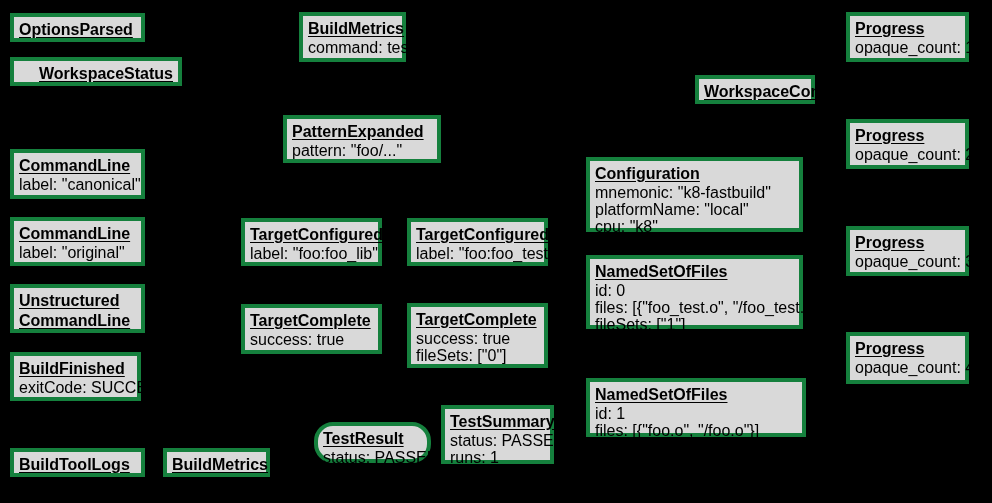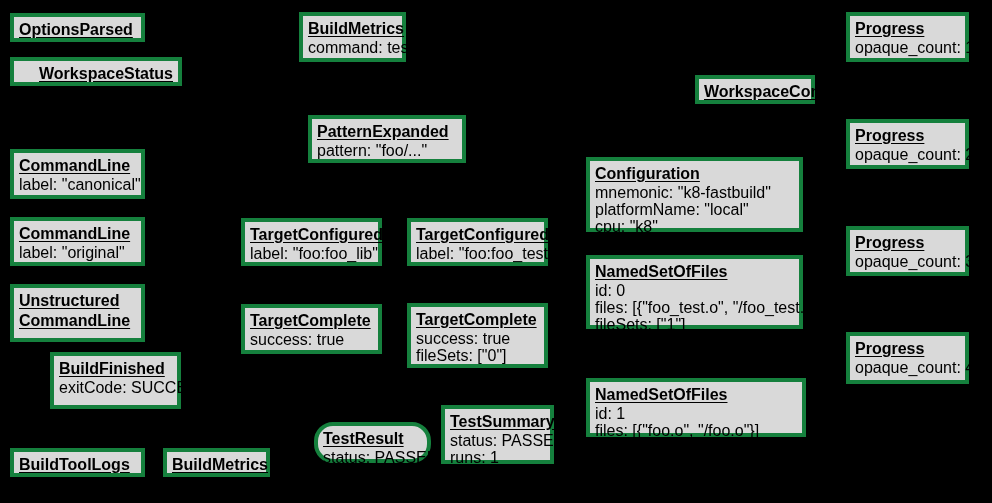--- a/index.html
+++ b/index.html
@@ -36,26 +36,26 @@
     font-size: 16px;
     line-height: 17px;
     white-space: nowrap;
   }
   
   .b0  { left: 10px;  top: 13px;  width: 135px; height: 29px; }
   .b1  { left: 10px;  top: 57px;  width: 172px; height: 29px; text-align: right; }
   .b2  { left: 10px;  top: 103px; width: 135px; height: 29px; }
   .b3  { left: 10px;  top: 149px; width: 135px; height: 50px; }
   .b4  { left: 10px;  top: 217px; width: 135px; height: 49px; }
-  .b5  { left: 10px;  top: 284px; width: 135px; height: 58px; }
-  .b6  { left: 10px;  top: 352px; width: 131px; height: 57px; margin-left: 40px; }
+  .b5  { left: 10px;  top: 284px; width: 135px; height: 49px; }
+  .b6  { left: 10px;  top: 352px; width: 131px; height: 49px; }
   .b7  { left: 10px;  top: 448px; width: 135px; height: 29px; }
   .b8  { left: 163px; top: 448px; width: 107px; height: 29px; }
   .b9  { left: 299px; top: 12px;  width: 107px; height: 50px; }
-  .b10 { left: 308px; top: 115px; width: 158px; height: 48px; }
+  .b10 { left: 283px; top: 115px; width: 158px; height: 48px; }
   .b11 { left: 241px; top: 218px; width: 141px; height: 48px; }
   .b12 { left: 407px; top: 218px; width: 141px; height: 48px; }
   .b13 { left: 241px; top: 304px; width: 141px; height: 50px; }
   .b14 { left: 407px; top: 303px; width: 141px; height: 65px; }
   .b15 { left: 314px; top: 422px; width: 117px; height: 41px; border-radius: 19px; }
   .b16 { left: 441px; top: 405px; width: 113px; height: 59px; }
   .b17 { left: 651px; top: 75px;  width: 120px; height: 29px; margin-left: 44px; }
   .b18 { left: 586px; top: 157px; width: 217px; height: 75px; }
   .b19 { left: 586px; top: 255px; width: 217px; height: 74px; }
   .b20 { left: 586px; top: 378px; width: 220px; height: 59px; }

